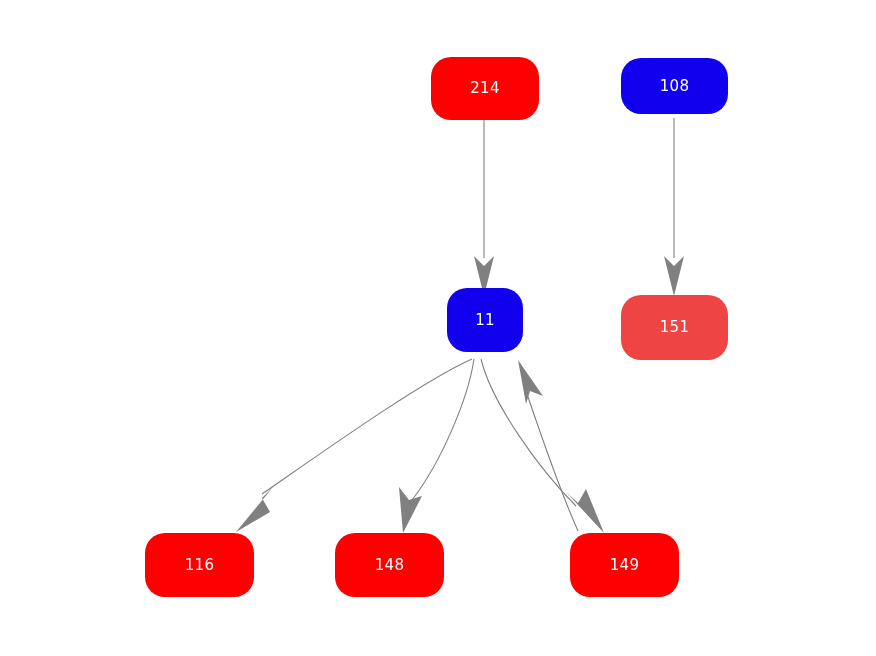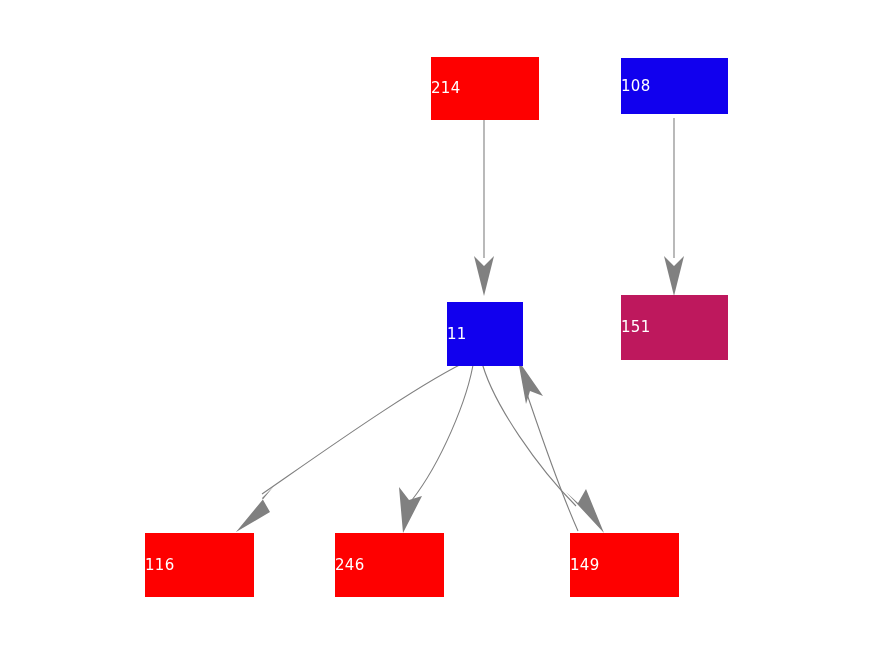--- a/index.html
+++ b/index.html
@@ -30,20 +30,22 @@
     left: 0;
     top: 0;
     width: 876px;
     height: 656px;
   }
   .node {
     position: absolute;
     box-sizing: border-box;
     display: flex;
     align-items: center;
+    justify-content: center;
+    border-radius: 20px;
   }
   .node-label {
     color: #ffffff;
     font-size: 15px;
     font-weight: normal;
     line-height: 1;
     letter-spacing: 0.3px;
     font-family: "DejaVu Sans", "Liberation Sans", sans-serif;
     user-select: none;
   }
@@ -88,30 +90,30 @@
       </g>
     </svg>
 
   <div id="node-layer">
       <div class="node" style="left: 431px; top: 57px; width: 108px; height: 63px; background: rgb(254, 0, 0);">
         <span class="node-label">214</span>
       </div>
       <div class="node" style="left: 621px; top: 58px; width: 107px; height: 56px; background: rgb(17, 0, 238);">
         <span class="node-label">108</span>
       </div>
-      <div class="node" style="left: 447px; top: 302px; width: 76px; height: 64px; background: rgb(17, 0, 238);">
+      <div class="node" style="left: 447px; top: 288px; width: 76px; height: 64px; background: rgb(17, 0, 238);">
         <span class="node-label">11</span>
       </div>
-      <div class="node" style="left: 621px; top: 295px; width: 107px; height: 65px; background: #be185d;">
+      <div class="node" style="left: 621px; top: 295px; width: 107px; height: 65px; background: #ef4444;">
         <span class="node-label">151</span>
       </div>
       <div class="node" style="left: 145px; top: 533px; width: 109px; height: 64px; background: rgb(254, 0, 0);">
         <span class="node-label">116</span>
       </div>
       <div class="node" style="left: 335px; top: 533px; width: 109px; height: 64px; background: rgb(254, 0, 0);">
-        <span class="node-label">246</span>
+        <span class="node-label">148</span>
       </div>
       <div class="node" style="left: 525px; top: 533px; width: 109px; height: 64px; background: rgb(254, 0, 0); margin-left: 45px;">
         <span class="node-label">149</span>
       </div>
     </div>
 
 </div>
 
 </body></html>

